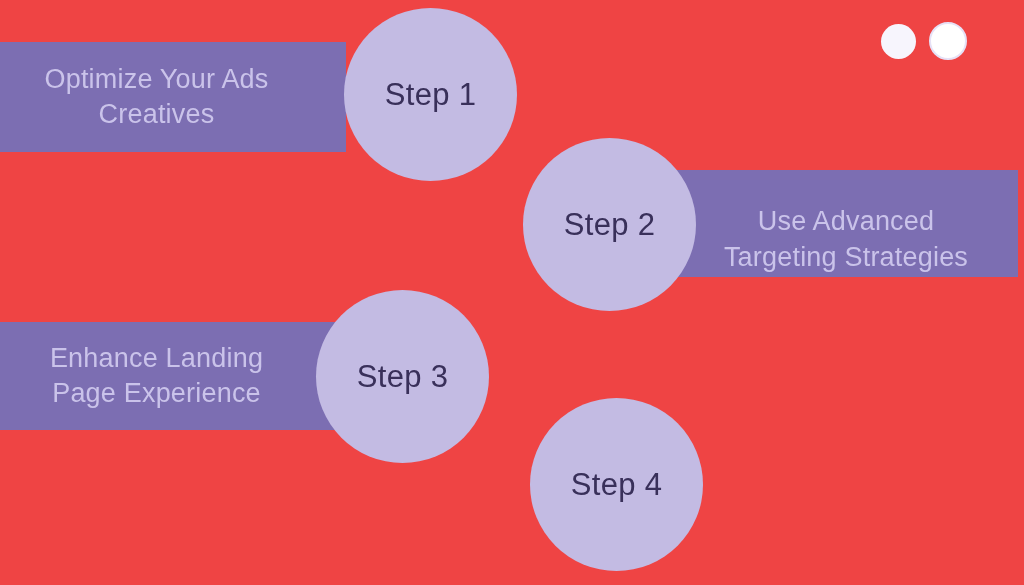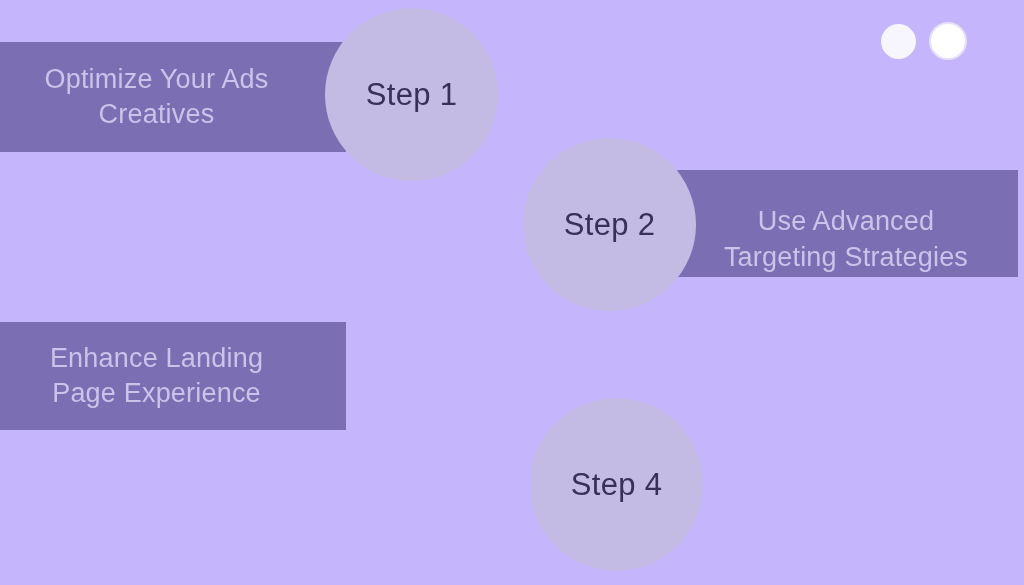--- a/index.html
+++ b/index.html
@@ -10,21 +10,21 @@
     width: 1024px;
     height: 585px;
     overflow: hidden;
     font-family: "Liberation Sans", "DejaVu Sans", sans-serif;
   }
 
   #infographic {
     position: relative;
     width: 1024px;
     height: 585px;
-    background: #c4b5fd;
+    background: #ef4444;
     overflow: hidden;
     text-decoration: underline;
   }
 
   
   .dot {
     position: absolute;
     border-radius: 50%;
     box-sizing: border-box;
   }
@@ -105,21 +105,21 @@
   .circle {
     position: absolute;
     width: 173px;
     height: 173px;
     border-radius: 50%;
     background: #c3bbe3;
     display: flex;
     align-items: center;
     justify-content: center;
   }
-  .row-1 .circle { left: 325px; top: 10px; }
+  .row-1 .circle { left: 344px; top: 10px; }
   .row-2 .circle { left: 523px; top: 14px; align-items: center; }
   .row-3 .circle { left: 316px; top: 12px; }
   .row-4 .circle { left: 530px; top: 12px; text-align: right; }
 
   .circle-label {
     color: #39305a;
     font-size: 31px;
     font-weight: 400;
     letter-spacing: 0.3px;
     white-space: nowrap;
@@ -151,20 +151,23 @@
     <div class="circle">
       <div class="circle-label">Step 2</div>
     </div>
   </div>
 
   <div class="step-row row-3">
     <div class="bar bar-left">
       <div class="bar-text">Enhance Landing
 Page Experience</div>
     </div>
+    <div class="circle">
+      <div class="circle-label">Step 3</div>
+    </div>
   </div>
 
   <div class="step-row row-4">
     <div class="circle">
       <div class="circle-label">Step 4</div>
     </div>
   </div>
 
 </div>
 

